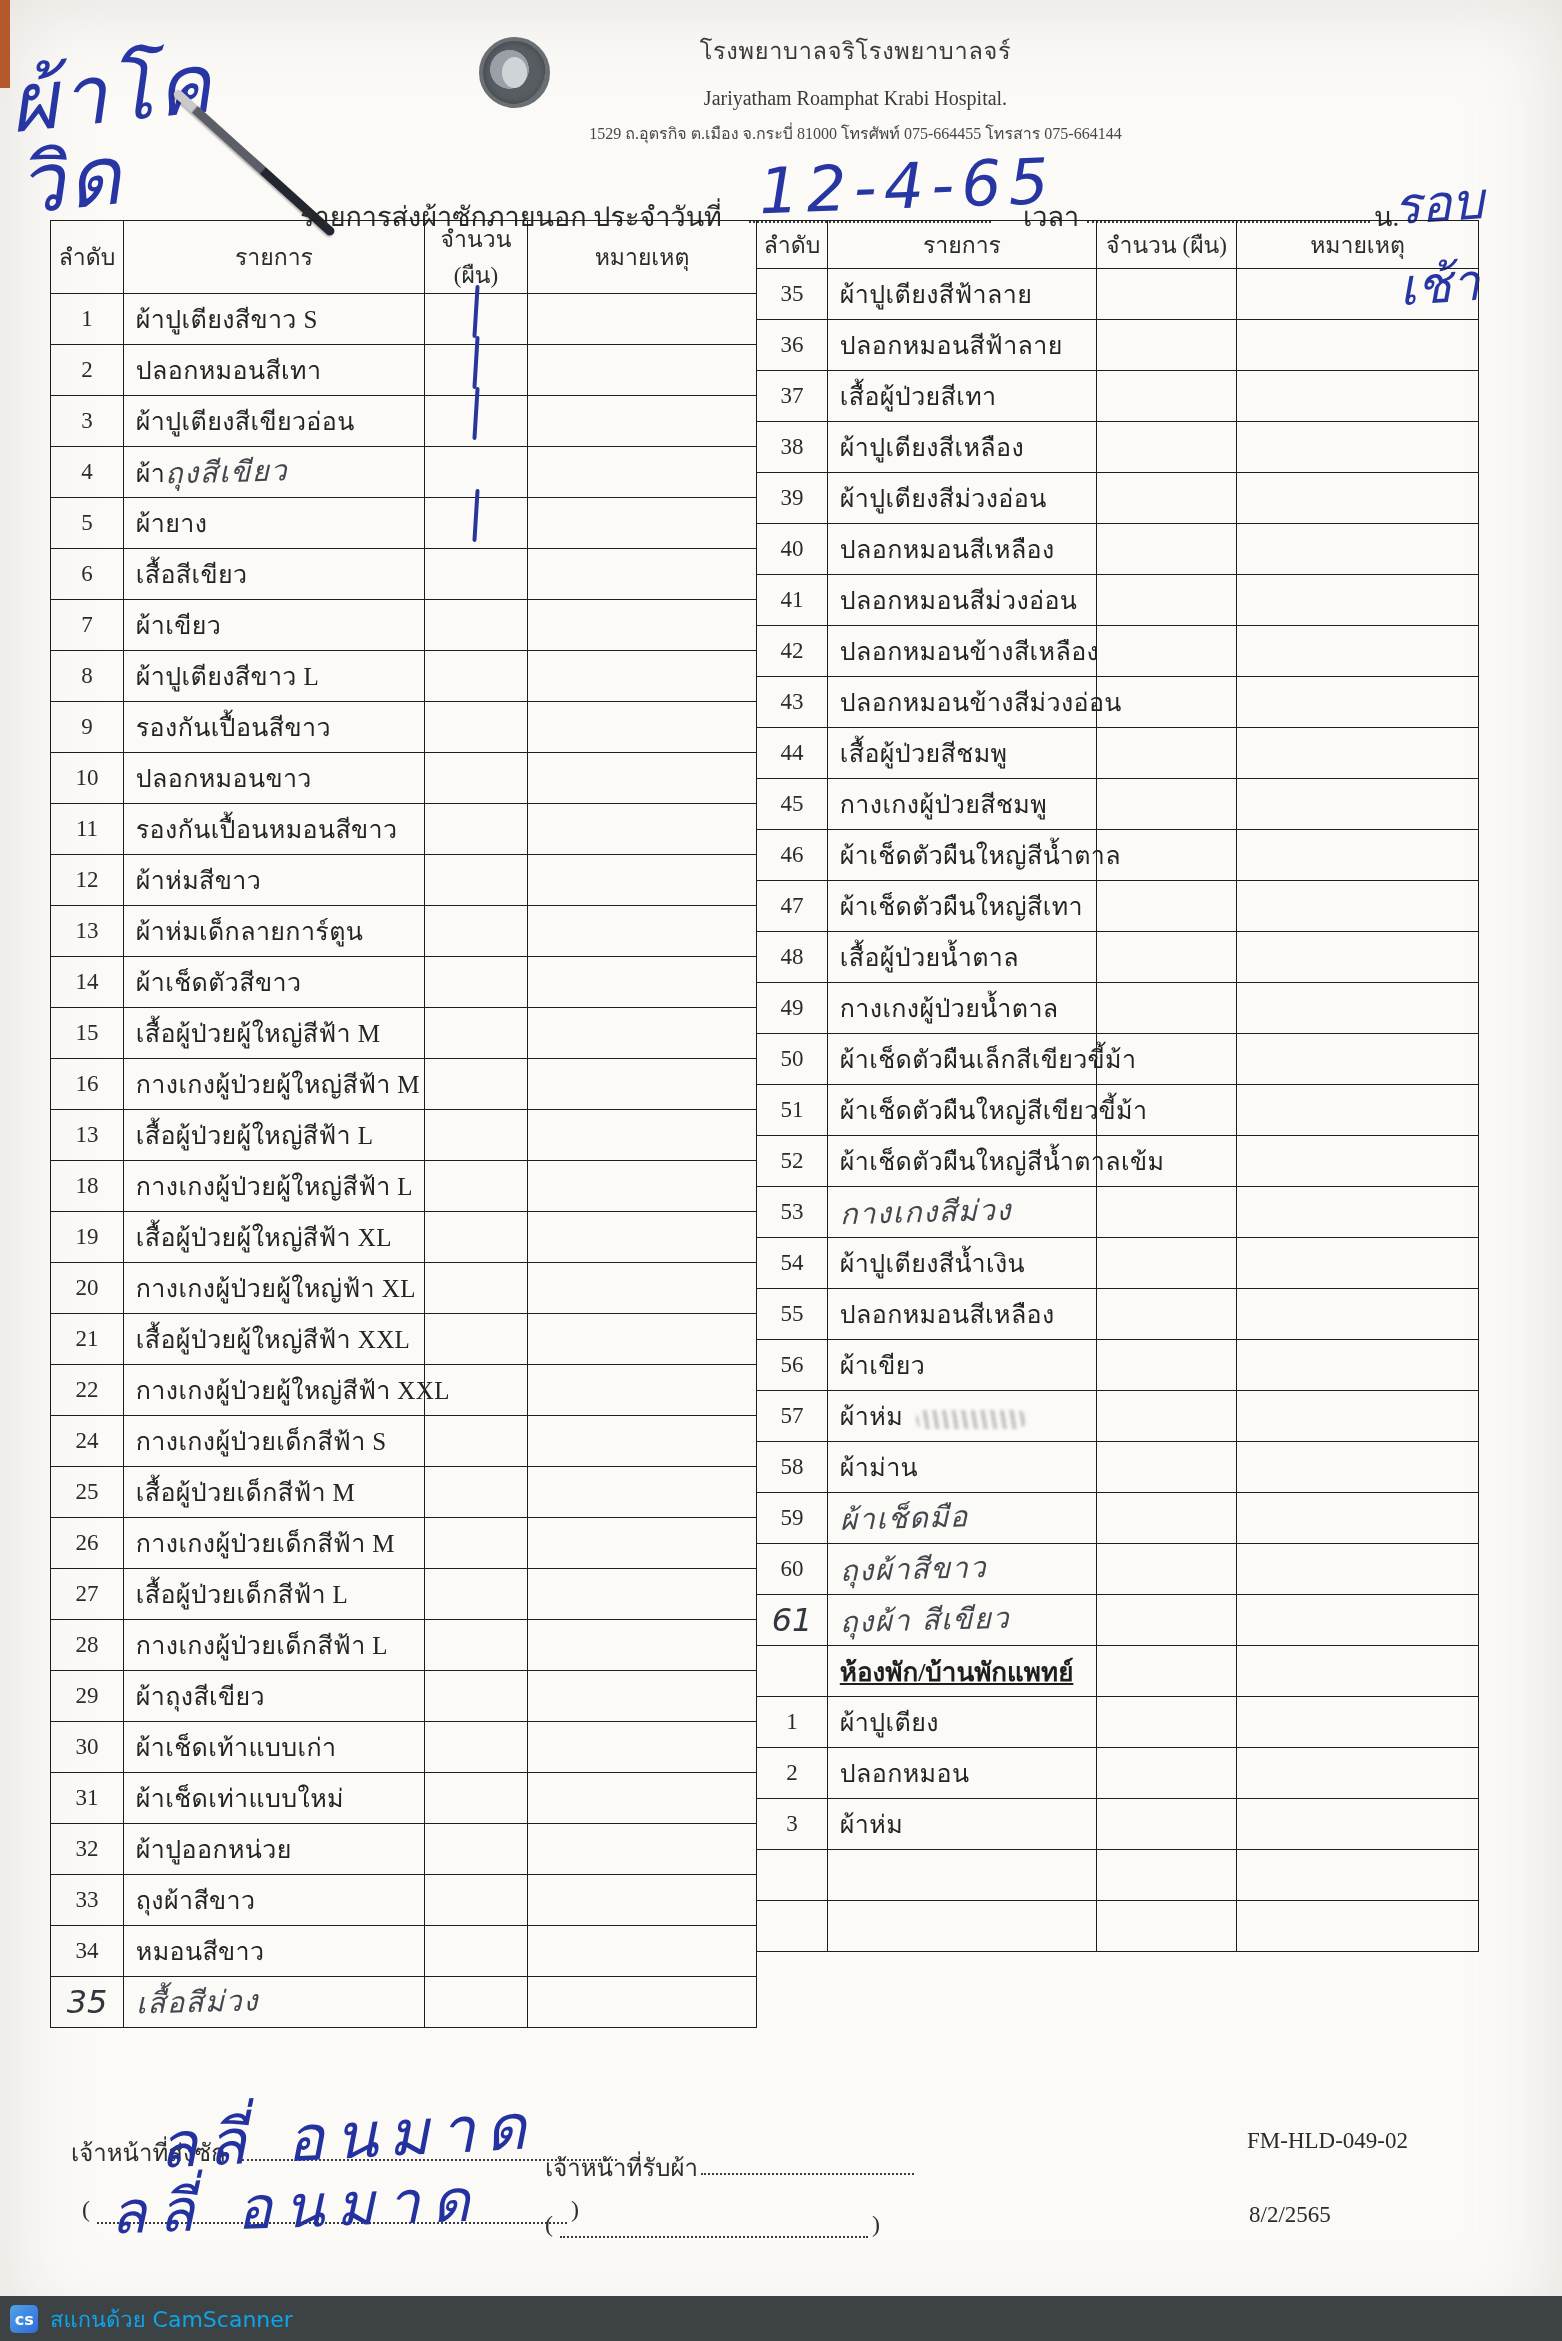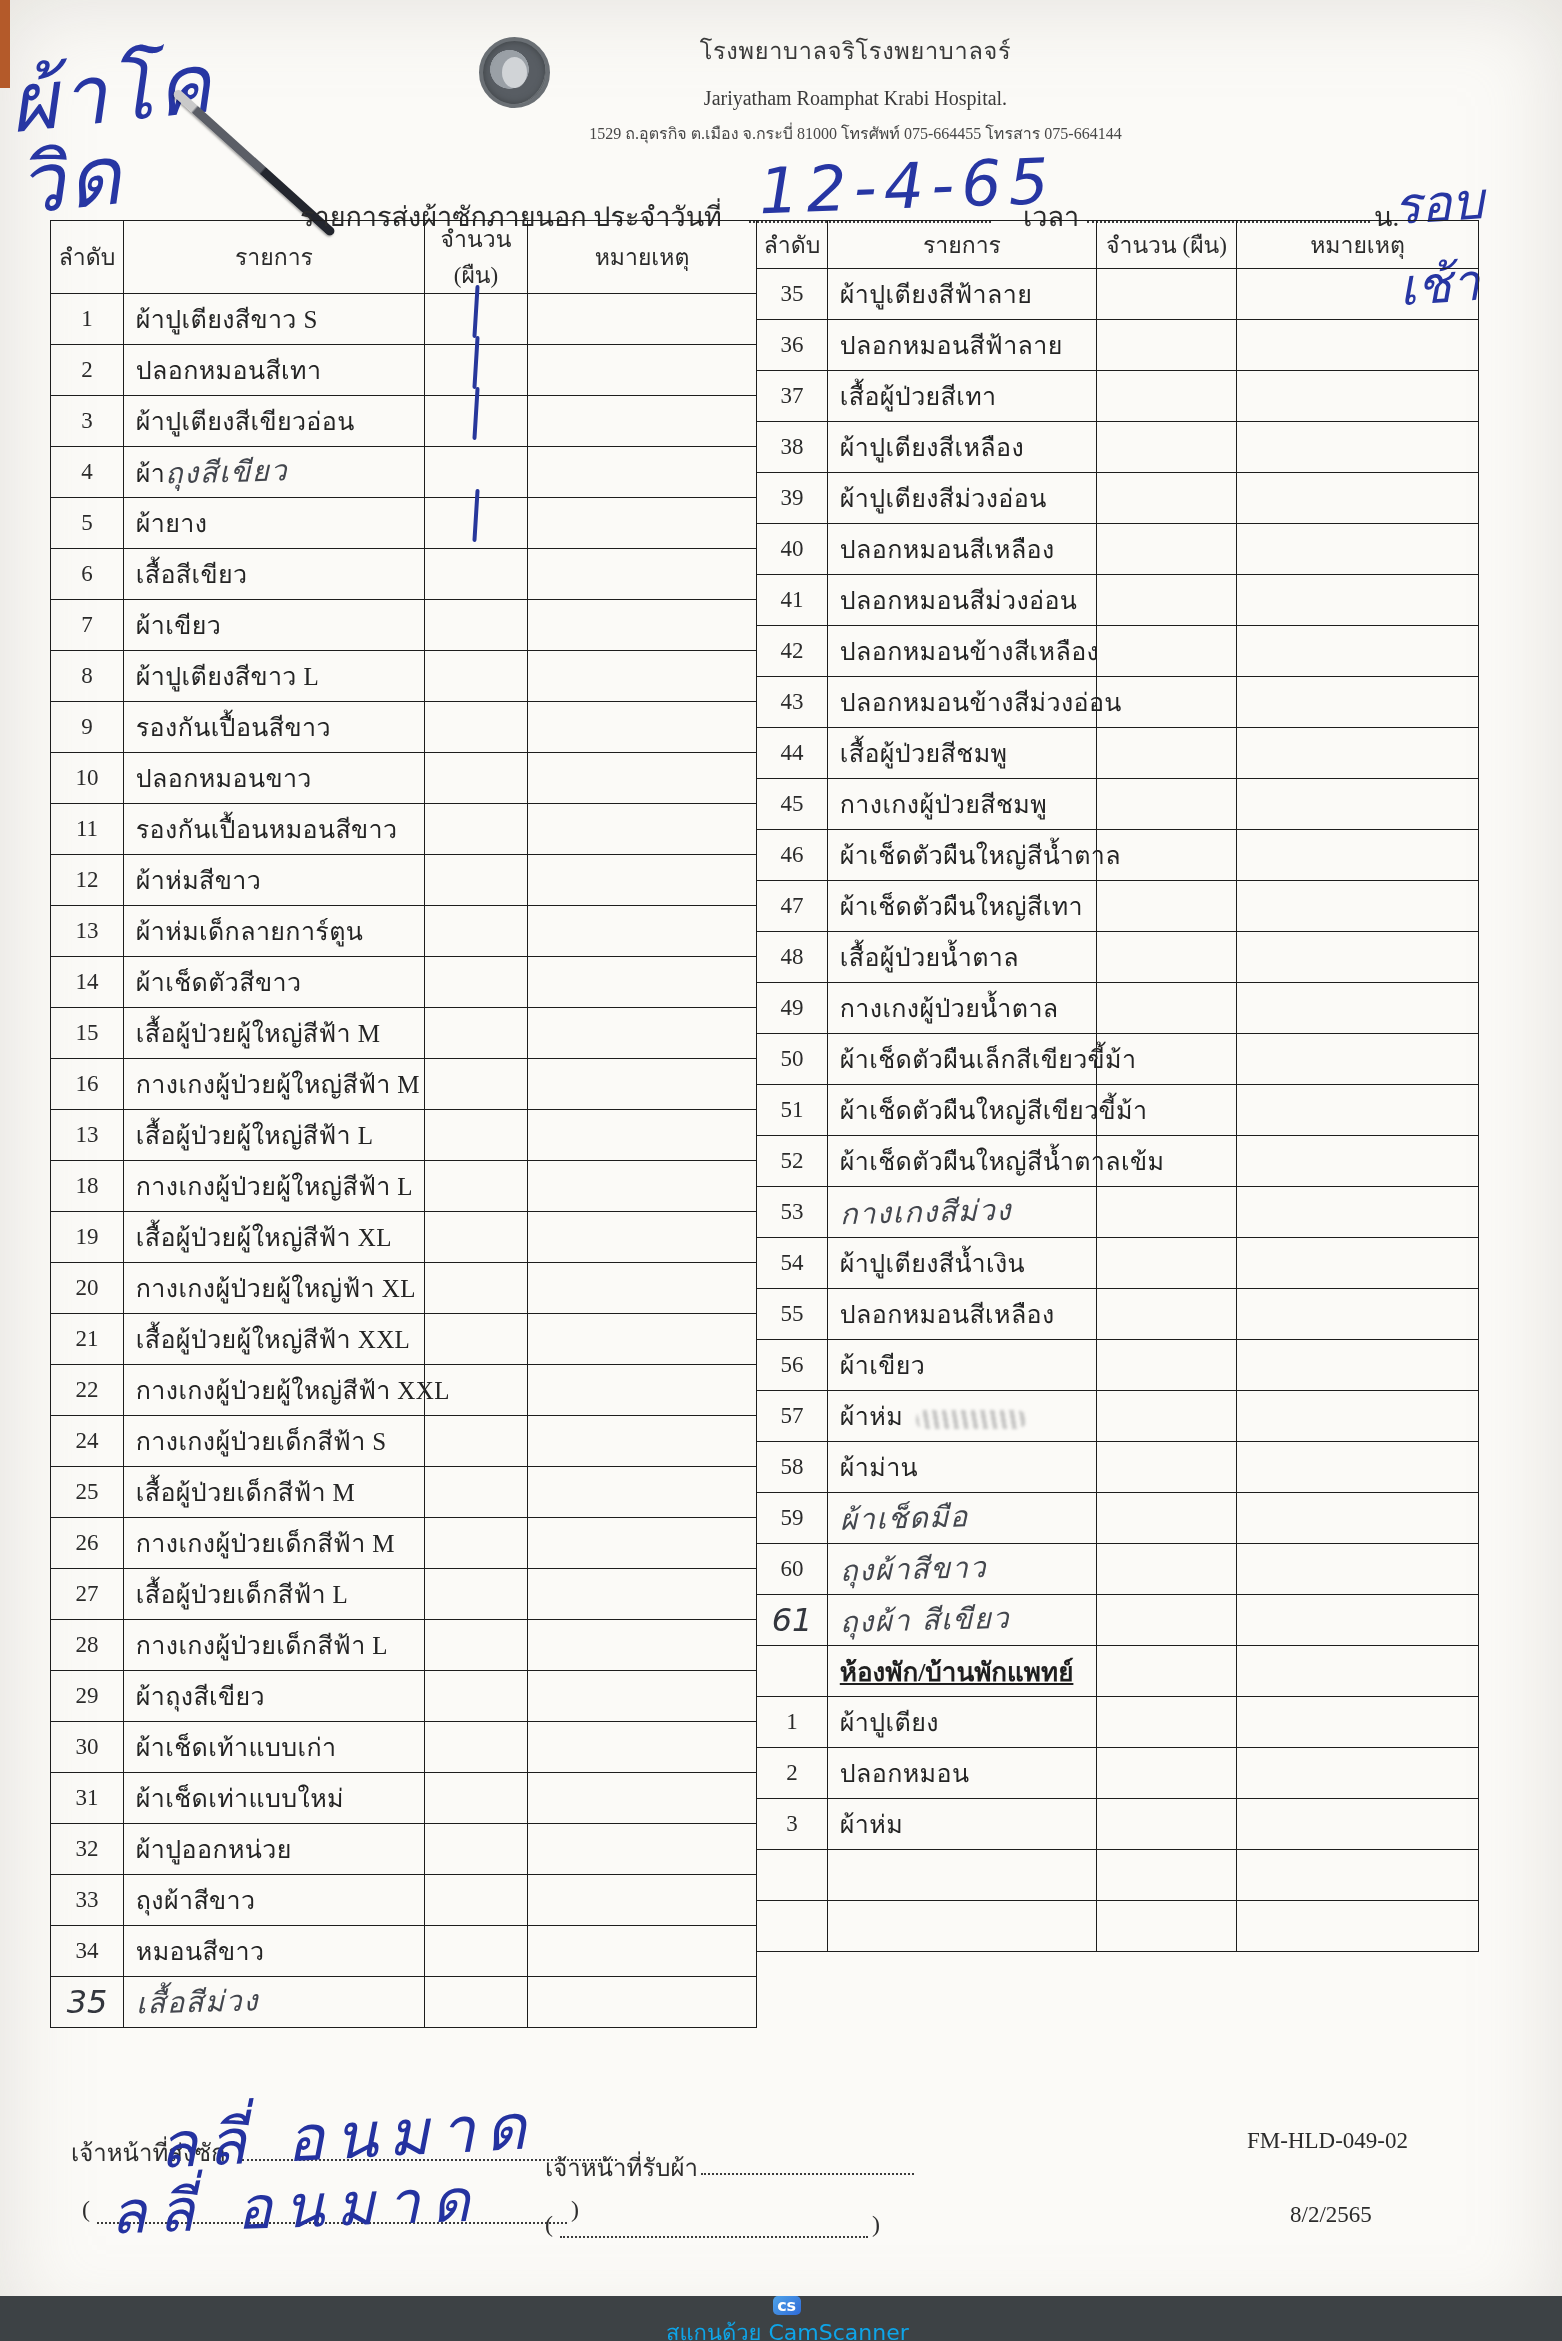--- a/index.html
+++ b/index.html
@@ -65,21 +65,21 @@
   
   .foot { position:absolute; font-size:24px; color:#2e2e2e; }
   .sig-hw { position:absolute; font-family:"DejaVu Sans",sans-serif; font-style:italic; color:#2432a0; }
   .sender-sig  { left:158px; top:2086px; font-size:63px; transform:rotate(-3deg); letter-spacing:10.3px; }
   .sender-sig2 { left:110px; top:2159px; font-size:59px; transform:rotate(-2deg); letter-spacing:11.8px; }
   .dotline { display:inline-block; border-bottom:2.9px dotted #3b3b3b; height:22px; vertical-align:baseline; }
   .form-meta { position:absolute; font-family:"Liberation Serif",serif; color:#2b2b2b; }
 
   
   .scanbar { position:absolute; left:0; bottom:0; width:1563px; height:46px; background:#3d4245;
-             display:flex; align-items:center;flex-direction:column; }
+             display:flex; align-items:center; }
   .cs-logo { width:28px; height:28px; margin-left:10.3px; border-radius:5.1px; background:linear-gradient(135deg,#4fa3e8,#2f6bd8);
              color:#fff; font-family:"DejaVu Sans",sans-serif; font-size:16px; font-weight:bold;
              display:flex; align-items:center; justify-content:center; }
   .scan-label { margin-left:11.8px; font-family:"DejaVu Sans",sans-serif; font-size:22px; color:#0ea5e9; }
 </style>
 </head>
 <body>
 
 <div class="page">
 
@@ -555,21 +555,21 @@
   <span class="foot" style="left:571px; top:2196px; position:absolute">)</span>
   <span class="sig-hw sender-sig2">ลลี่ อนมาด</span>
 
   <span class="foot" style="left:545px; top:2148px; position:absolute">เจ้าหน้าที่รับผ้า</span>
   <span class="dotline" style="position:absolute; left:701px; top:2153px; width:213px"></span>
   <span class="foot" style="left:545px; top:2211px; position:absolute">(</span>
   <span class="dotline" style="position:absolute; left:560px; top:2216px; width:308px"></span>
   <span class="foot" style="left:872px; top:2211px; position:absolute">)</span>
 
   <span class="form-meta" style="left:1247px; top:2128px; font-size:23px">FM-HLD-049-02</span>
-  <span class="form-meta" style="left:1290px; top:2202px; font-size:23px">8/2/2565</span>
+  <span class="form-meta" style="left:1249px; top:2202px; font-size:23px">8/2/2565</span>
 
   <div class="scanbar">
     <div class="cs-logo">cs</div>
     <span class="scan-label">สแกนด้วย CamScanner</span>
   </div>
 
 </div>
 
 
 </body></html>

